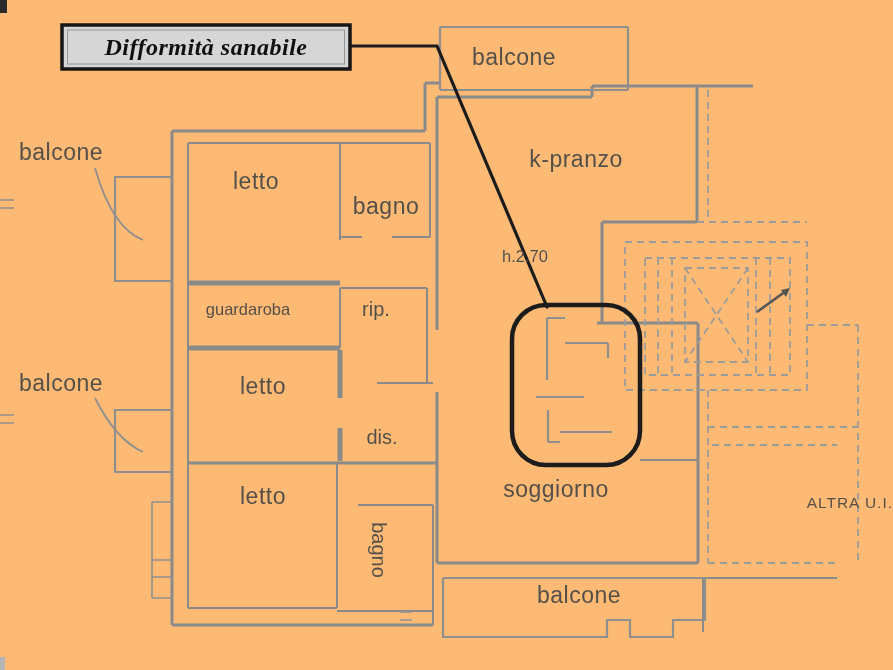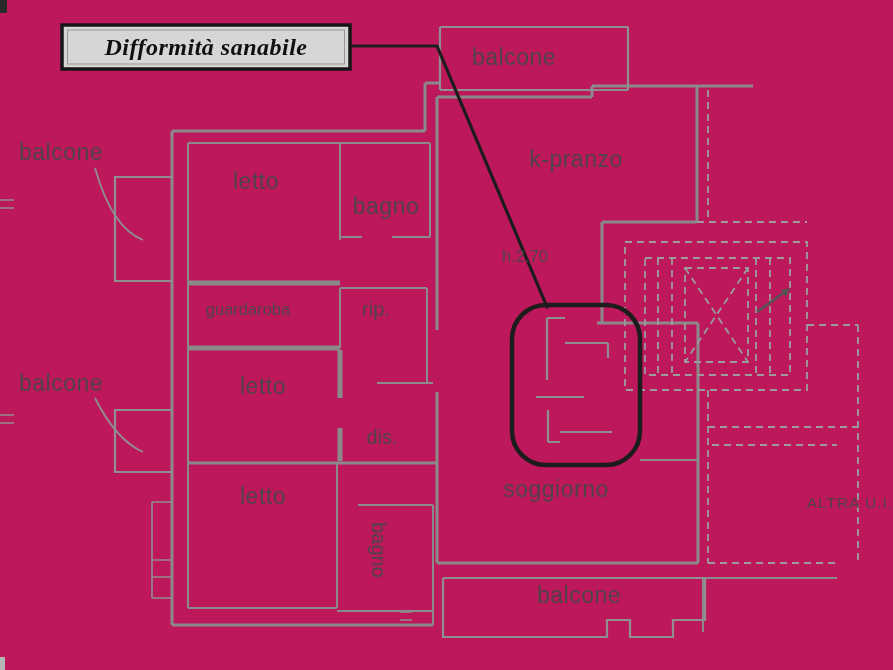--- a/index.html
+++ b/index.html
@@ -1,16 +1,16 @@
 <!DOCTYPE html>
 <html><head>
 <meta charset="utf-8">
 <style>
   html,body{margin:0;padding:0;background:#ffffff;}
-  .stage{position:relative;width:893px;height:670px;background:#be185d;overflow:hidden;
+  .stage{position:relative;width:893px;height:670px;background:#fdba74;overflow:hidden;
          font-family:"Liberation Sans", sans-serif;}
   svg{display:block}
   .room-label{fill:#474747;font-family:"Liberation Sans", sans-serif;opacity:.92;}
   .lab-lg{font-size:23px;letter-spacing:.5px;}
   .lab-md{font-size:20px;}
   .lab-sm{font-size:16.5px;}
   .lab-xs{font-size:15.5px;letter-spacing:1px;}
   .title-text{font-family:"Liberation Serif", serif;font-style:italic;font-weight:bold;
               font-size:24px;fill:#101010;letter-spacing:.5px;}
   .wall{stroke:#8a8a8a;fill:none;}

